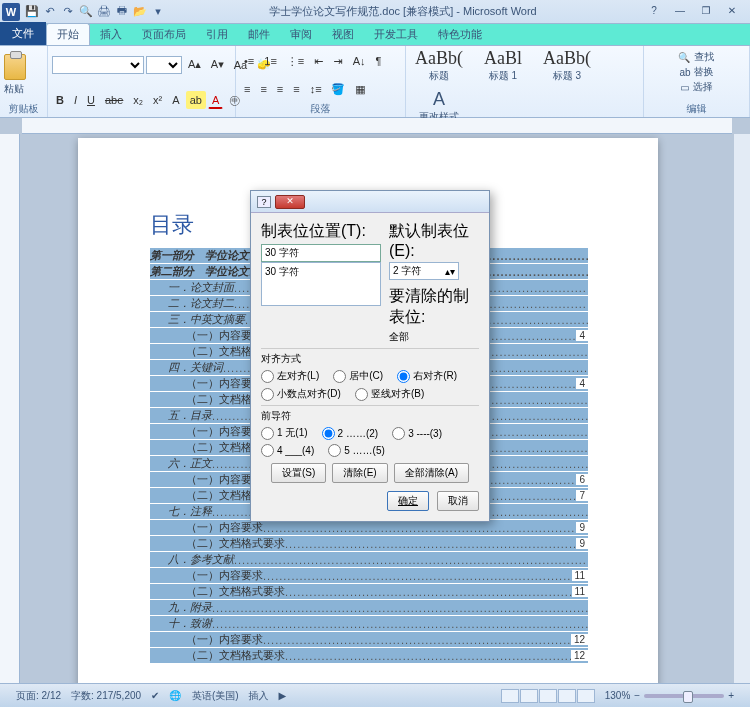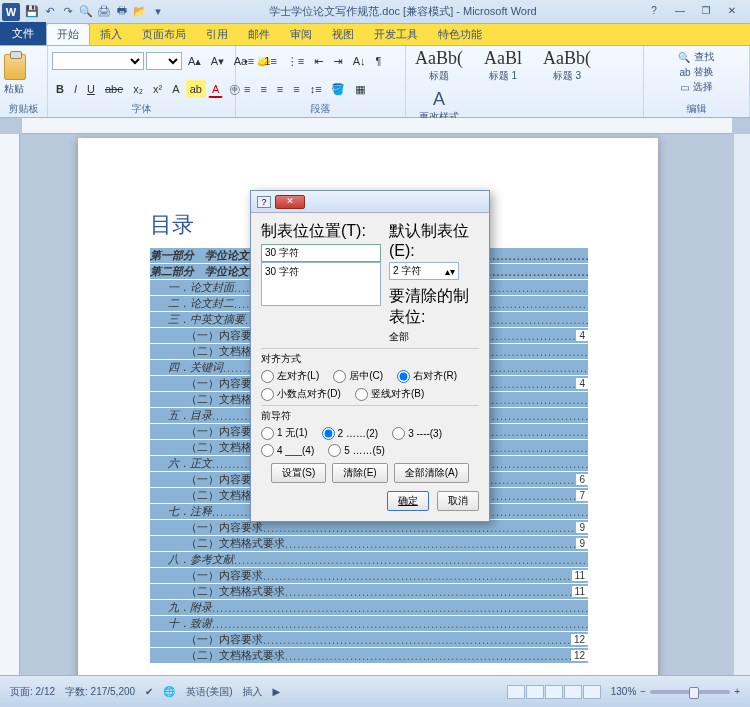--- a/index.html
+++ b/index.html
@@ -8,21 +8,21 @@
 
 .titlebar { height: 24px; background: linear-gradient(#dbe7f5,#cfe0f2); display: flex; align-items: center; border-bottom: 1px solid #9db6d4; }
 .titlebar .qat { display: flex; gap: 2px; padding: 0 4px; }
 .qat-ico { width: 16px; height: 16px; display: flex; align-items: center; justify-content: center; font-size: 11px; color: #3b5b88; }
 .word-icon { width: 18px; height: 18px; background: #2b579a; color: #fff; font-weight: bold; font-size: 11px; display: flex; align-items: center; justify-content: center; border-radius: 2px; margin-left: 2px;}
 .titlebar .title { flex: 1; text-align: center; font-size: 11px; color: #3b5578; }
 .winbtns { display:flex; gap:6px; padding:0 8px; }
 .winbtn { width:20px; height:14px; font-size:10px; text-align:center; color:#3b5578;}
 
 
-.tabs { height: 22px; background: #fde047; display: flex; align-items: flex-end; padding-left: 0; border-bottom: 1px solid #9db6d4;}
+.tabs { height: 22px; background: #5eead4; display: flex; align-items: flex-end; padding-left: 0; border-bottom: 1px solid #9db6d4;}
 .tab { padding: 3px 10px 3px; font-size: 11px; color: #3b5578; cursor: pointer;}
 .tab.file { background: #1e4e8e; color: #fff; border-radius: 0; padding: 4px 12px;}
 .tab.active { background: #f6fbff; border: 1px solid #9db6d4; border-bottom: none; border-radius: 3px 3px 0 0;}
 
 
 .ribbon { height: 72px; background: linear-gradient(#f4f9ff,#e3eefb); border-bottom: 1px solid #9db6d4; display:flex;}
 .group { border-right: 1px solid #c6d8ee; display:flex; flex-direction:column; padding: 2px 4px 0;}
 .group-body { flex:1; display:flex; align-items:center; gap:3px; flex-wrap:wrap; }
 .group-label { font-size: 10px; text-align:center; color:#4a6b94; padding-bottom:1px; white-space:nowrap;}
 .rbtn { height:18px; padding:0 3px; border:1px solid transparent; display:inline-flex; align-items:center; font-size:11px; color:#333; border-radius:2px;}
@@ -70,21 +70,21 @@
 .grp-t{font-size:10px; margin-bottom:3px;}
 .radios{display:flex; flex-wrap:wrap; gap:4px 14px; font-size:10px;}
 .radio{display:flex; align-items:center; gap:3px;}
 .radio input{margin:0;}
 .btnrow{display:flex; gap:6px; justify-content:center; margin-top:6px;}
 .dlg-btn{ height:20px; padding:0 10px; font-size:10px; background:linear-gradient(#fdfdfd,#e4e4e4); border:1px solid #999; border-radius:2px;}
 .dlg-btn.primary{border-color:#3b74b9;text-decoration:underline;}
 .okrow{display:flex; gap:8px; justify-content:flex-end; margin-top:8px;}
 
 
-.status{ position:absolute; left:0; right:0; bottom:0; height:32px; background:linear-gradient(#dfe9f5,#bfd4ea); border-top:1px solid #9db6d4; display:flex; align-items:center; font-size:10px; color:#3b5578; padding:0 10px; gap:10px;}
+.status{ position:absolute; left:0; right:0; bottom:0; height:24px; background:linear-gradient(#dfe9f5,#bfd4ea); border-top:1px solid #9db6d4; display:flex; align-items:center; font-size:10px; color:#3b5578; padding:0 16px; gap:10px;}
 .status .spacer{flex:1;}
 .zoom{display:flex; align-items:center; gap:4px;}
 .slider{width:80px; height:4px; background:#aac; position:relative; border-radius:2px;}
 .slider::after{content:"";position:absolute; left:48%; top:-3px; width:8px; height:10px; background:#eef; border:1px solid #789; border-radius:2px;}
 .viewbtns{display:flex; gap:1px;}
 .vbtn{width:18px; height:14px; background:#eaf2fb; border:1px solid #9db6d4;}
 </style>
 </head>
 <body>
 
@@ -149,21 +149,20 @@
         <span class="rbtn" style="text-decoration:underline">U</span>
         <span class="rbtn" style="text-decoration:line-through">abe</span>
         <span class="rbtn">x₂</span>
         <span class="rbtn">x²</span>
         <span class="rbtn">A</span>
         <span class="rbtn" style="background:#fff27a">ab</span>
         <span class="rbtn" style="color:#c00;border-bottom:2px solid #c00">A</span>
         <span class="rbtn">㊥</span>
       </div>
     </div>
-    <div class="group-label">字体</div>
   </div>
 
   <div class="group" style="width:170px">
     <div class="group-body para-box">
       <div class="row">
         <span class="rbtn">•≡</span>
         <span class="rbtn">1≡</span>
         <span class="rbtn">⋮≡</span>
         <span class="rbtn">⇤</span>
         <span class="rbtn">⇥</span>

